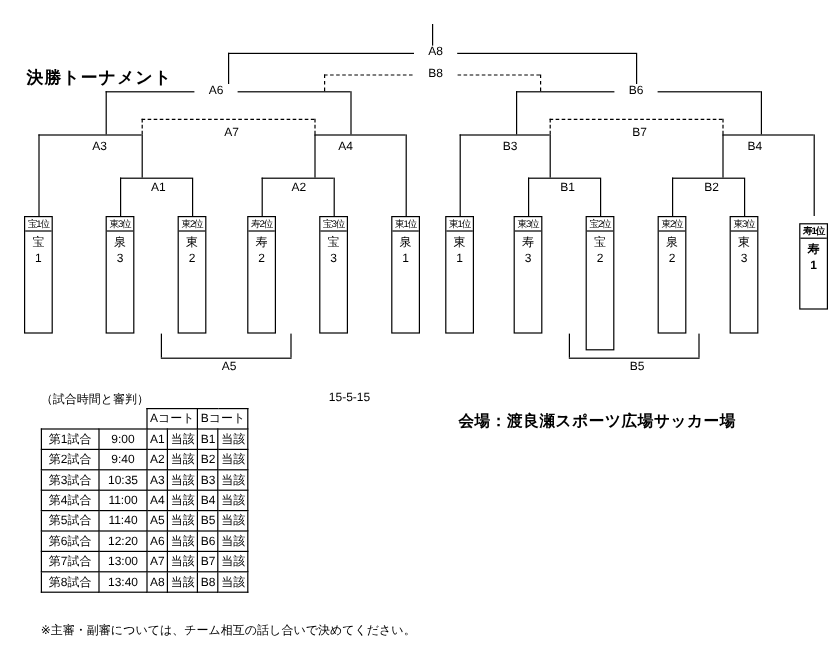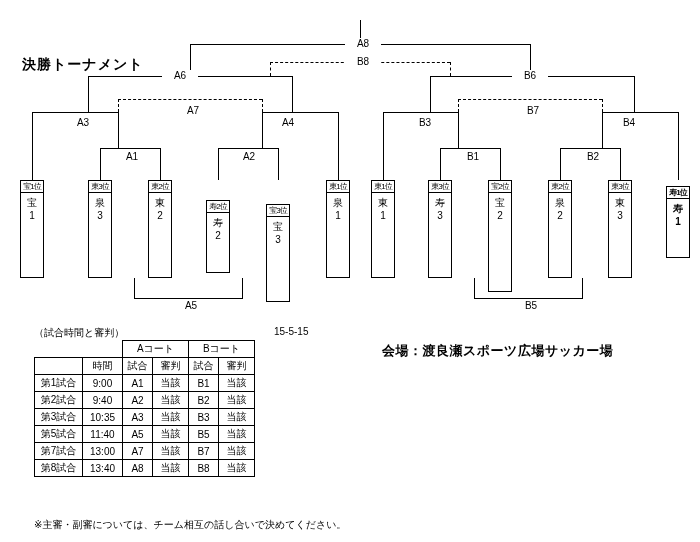--- a/index.html
+++ b/index.html
@@ -149,28 +149,28 @@
         <span>3</span>
       </div>
   </div>
   <div class="teambox" style="left:148px;top:180px;height:98px;">
     <div class="seed">東2位</div>
     <div class="nm">
         <span>東</span>
         <span>2</span>
       </div>
   </div>
-  <div class="teambox" style="left:206px;top:180px;height:73px;margin-top:20px;">
+  <div class="teambox" style="left:206px;top:180px;height:98px;">
     <div class="seed">寿2位</div>
     <div class="nm">
         <span>寿</span>
         <span>2</span>
       </div>
   </div>
-  <div class="teambox" style="left:266px;top:180px;height:98px;margin-top:24px;">
+  <div class="teambox" style="left:266px;top:180px;height:98px;">
     <div class="seed">宝3位</div>
     <div class="nm">
         <span>宝</span>
         <span>3</span>
       </div>
   </div>
   <div class="teambox" style="left:326px;top:180px;height:98px;">
     <div class="seed">東1位</div>
     <div class="nm">
         <span>泉</span>
@@ -236,28 +236,20 @@
 
 <div class="abs" id="tablewrap">
 <table>
   <thead>
     <tr>
       <th class="col-g" style="border:none;"></th>
       <th class="col-t" style="border:none;"></th>
       <th class="col-m" colspan="2">Aコート</th>
       <th class="col-m" colspan="2">Bコート</th>
     </tr>
-    <tr>
-      <th class="col-g"></th>
-      <th class="col-t">時間</th>
-      <th class="col-m">試合</th>
-      <th class="col-r">審判</th>
-      <th class="col-m">試合</th>
-      <th class="col-r">審判</th>
-    </tr>
   </thead>
   <tbody>
     <tr>
       <td>第1試合</td>
       <td>9:00</td>
       <td>A1</td>
       <td>当該</td>
       <td>B1</td>
       <td>当該</td>
     </tr>
@@ -271,28 +263,44 @@
     </tr>
     <tr>
       <td>第3試合</td>
       <td>10:35</td>
       <td>A3</td>
       <td>当該</td>
       <td>B3</td>
       <td>当該</td>
     </tr>
     <tr>
+      <td>第4試合</td>
+      <td>11:00</td>
+      <td>A4</td>
+      <td>当該</td>
+      <td>B4</td>
+      <td>当該</td>
+    </tr>
+    <tr>
       <td>第5試合</td>
       <td>11:40</td>
       <td>A5</td>
       <td>当該</td>
       <td>B5</td>
       <td>当該</td>
     </tr>
     <tr>
+      <td>第6試合</td>
+      <td>12:20</td>
+      <td>A6</td>
+      <td>当該</td>
+      <td>B6</td>
+      <td>当該</td>
+    </tr>
+    <tr>
       <td>第7試合</td>
       <td>13:00</td>
       <td>A7</td>
       <td>当該</td>
       <td>B7</td>
       <td>当該</td>
     </tr>
     <tr>
       <td>第8試合</td>
       <td>13:40</td>

